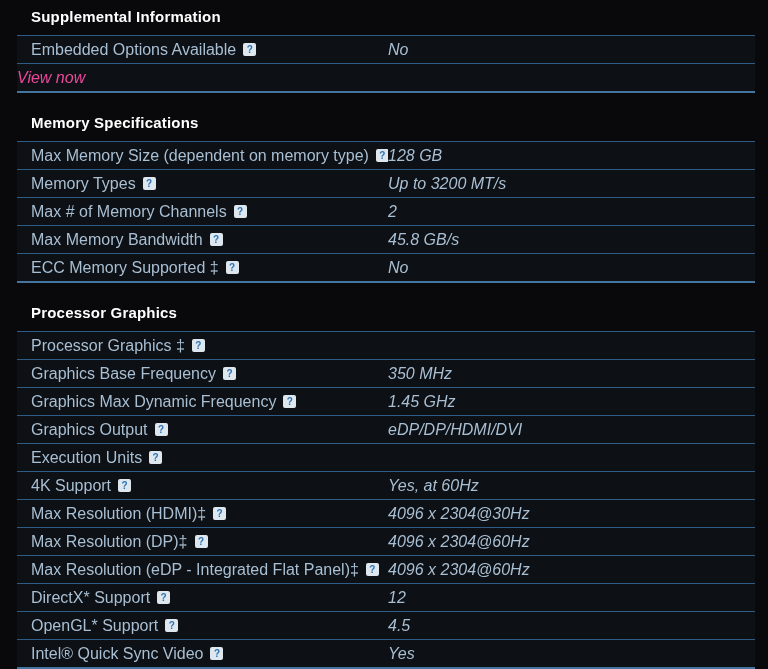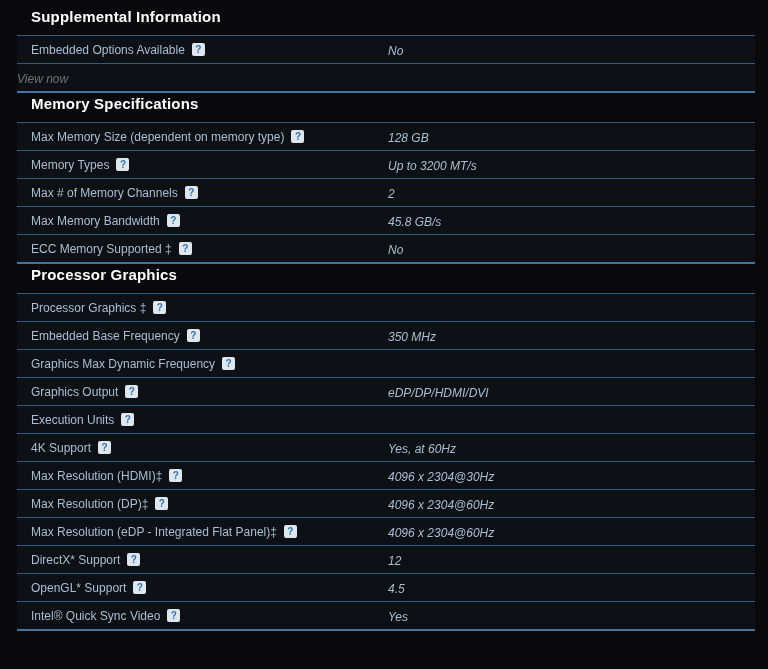--- a/index.html
+++ b/index.html
@@ -21,21 +21,21 @@
   }
   .section-title {
     margin: 0;
     padding-left: 14px;
     font-size: 15px;
     font-weight: bold;
     color: #ffffff;
     line-height: 22px;
     letter-spacing: 0.2px;
   }
-  .section .section-title { margin-bottom: 7px; }
+  .section .section-title { margin-top: 19px; margin-bottom: 7px; }
   .section:first-child .section-title { margin-top: 6px; }
   .rows {
     border-bottom: 2px solid #44759f;
   }
   .spec-row {
     display: flex;
     align-items: center;
     box-sizing: border-box;
     height: 28px;
     border-top: 1px solid #2e5c87;
@@ -50,27 +50,27 @@
     overflow: hidden;
     white-space: nowrap;
   }
   .value-cell {
     flex: 1;
     overflow: hidden;
     white-space: nowrap;
     font-style: italic;
   }
   .spec-label, .spec-value {
-    font-size: 12px;
+    font-size: 16px;
     color: #a9bfd3;
   }
   .spec-value.link {
     cursor: pointer;
     text-decoration: none;
-    color: #737373;
+    color: #ec4899;
   }
   .help-icon {
     display: inline-flex;
     align-items: center;
     justify-content: center;
     width: 13px;
     height: 13px;
     margin-left: 7px;
     border-radius: 2px;
     background: #dde7ed;
@@ -168,33 +168,36 @@
     <div class="rows">
   <div class="spec-row">
     <div class="label-cell">
       <span class="spec-label">Processor Graphics ‡</span>
       <span class="help-icon">?</span>
     </div>
   </div>
 
   <div class="spec-row">
     <div class="label-cell">
-      <span class="spec-label">Embedded Base Frequency</span>
+      <span class="spec-label">Graphics Base Frequency</span>
       <span class="help-icon">?</span>
     </div>
     <div class="value-cell">
       <span class="spec-value">350 MHz</span>
     </div>
   </div>
 
   <div class="spec-row">
     <div class="label-cell">
       <span class="spec-label">Graphics Max Dynamic Frequency</span>
       <span class="help-icon">?</span>
     </div>
+    <div class="value-cell">
+      <span class="spec-value">1.45 GHz</span>
+    </div>
   </div>
 
   <div class="spec-row">
     <div class="label-cell">
       <span class="spec-label">Graphics Output</span>
       <span class="help-icon">?</span>
     </div>
     <div class="value-cell">
       <span class="spec-value">eDP/DP/HDMI/DVI</span>
     </div>

